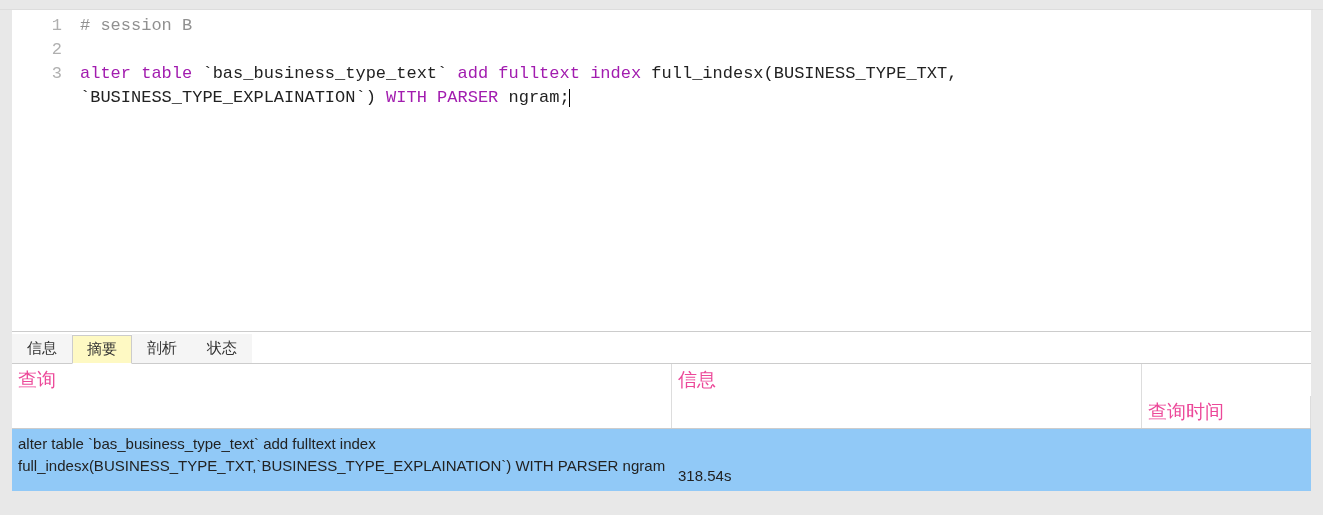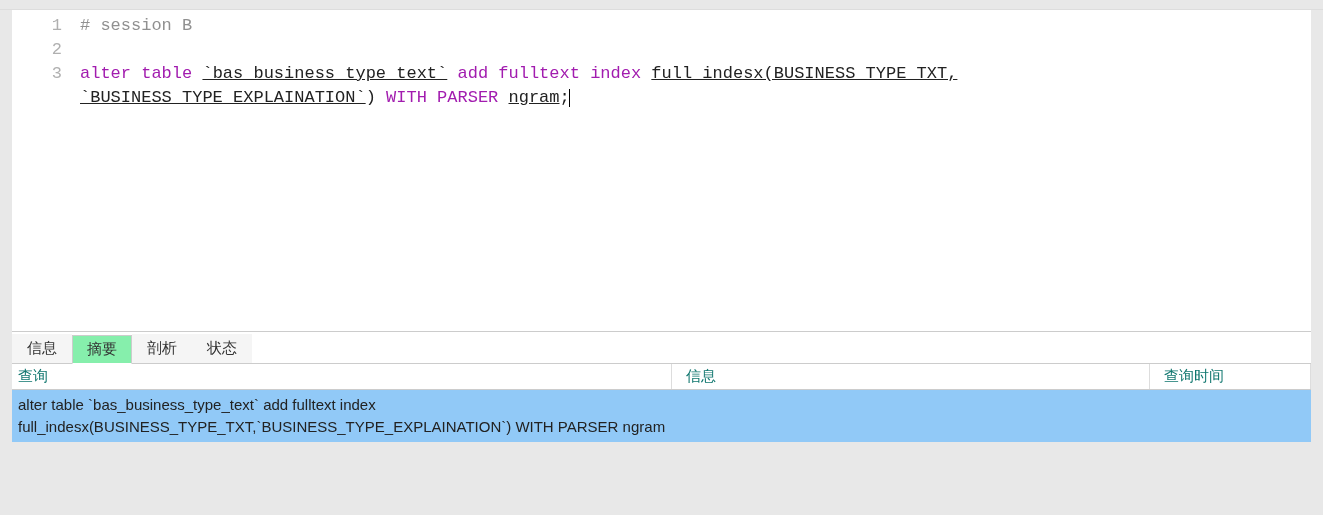--- a/index.html
+++ b/index.html
@@ -40,21 +40,21 @@
     padding-top: 4px;
     padding-left: 8px;
     font-family: Consolas, "Courier New", monospace;
     font-size: 17px;
     line-height: 24px;
     white-space: pre-wrap;
     word-break: break-all;
   }
   .tok-comment { color: #909090; text-align: center; }
   .tok-kw { color: #a21caf; }
-  .tok-idn { color: #222; text-decoration: underline; }
+  .tok-idn { color: #222; }
   .tok-punct { color: #222; }
   .cursor {
     display: inline-block;
     width: 1px;
     height: 18px;
     background: #000;
     vertical-align: text-bottom;
     margin-left: -1px;
   }
   .tabs {
@@ -67,54 +67,53 @@
   .tab {
     padding: 4px 14px;
     font-size: 15px;
     color: #333;
     cursor: pointer;
     border: 1px solid transparent;
     background: #f5f5f5;
     margin-right: 0;
   }
   .tab.active {
-    background: #86efac;
+    background: #fef9c3;
     border: 1px solid #ccc;
     border-bottom: 1px solid #fff;
     position: relative;
     top: 1px;
   }
   .result-table {
     margin: 0 12px;
     background: #fff;
   }
   .result-header {
     display: flex;
     border-bottom: 1px solid #ccc;
-    font-size: 15px;
-    color: #0f766e;
-    gap: 8px;
+    font-size: 19px;
+    color: #ec4899;
   }
   .result-header .cell {
     padding: 3px 6px;
     border-right: 1px solid #ddd;
   }
   .result-row {
     display: flex;
     background: #91c9f7;
     font-size: 15px;
     color: #222;
   }
   .result-row .cell {
     padding: 4px 6px;
     line-height: 22px;
   }
   .col-query { width: 660px; }
   .col-info  { width: 470px; }
-  .col-time  { flex: 1; }
+  .col-time  { flex: 1; margin-top: 32px; }
 </style>
 </head>
 <body>
 
 <div class="top-bar"></div>
 
 <div class="editor">
   <div class="gutter" id="gutter">
       <div>1</div>
       <div>2</div>
@@ -132,15 +131,16 @@
 
 <div class="result-table">
   <div class="result-header">
     <div class="cell col-query">查询</div>
     <div class="cell col-info">信息</div>
     <div class="cell col-time">查询时间</div>
   </div>
   <div id="result-rows">
       <div class="result-row">
         <div class="cell col-query">alter table `bas_business_type_text` add fulltext index full_indesx(BUSINESS_TYPE_TXT,`BUSINESS_TYPE_EXPLAINATION`) WITH PARSER ngram</div>
+        <div class="cell col-time">318.54s</div>
       </div>
     </div>
 </div>
 
 </body></html>

